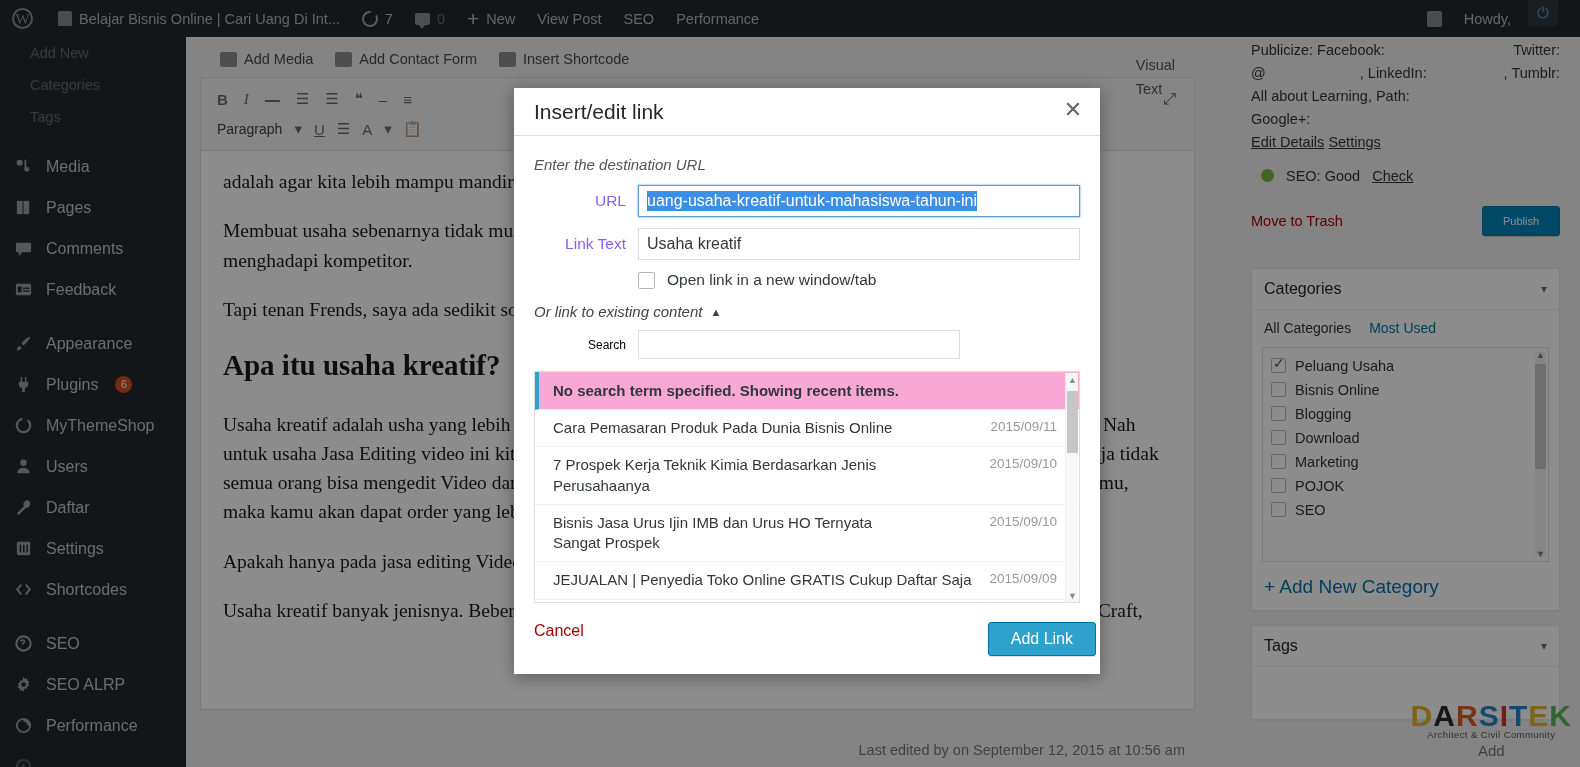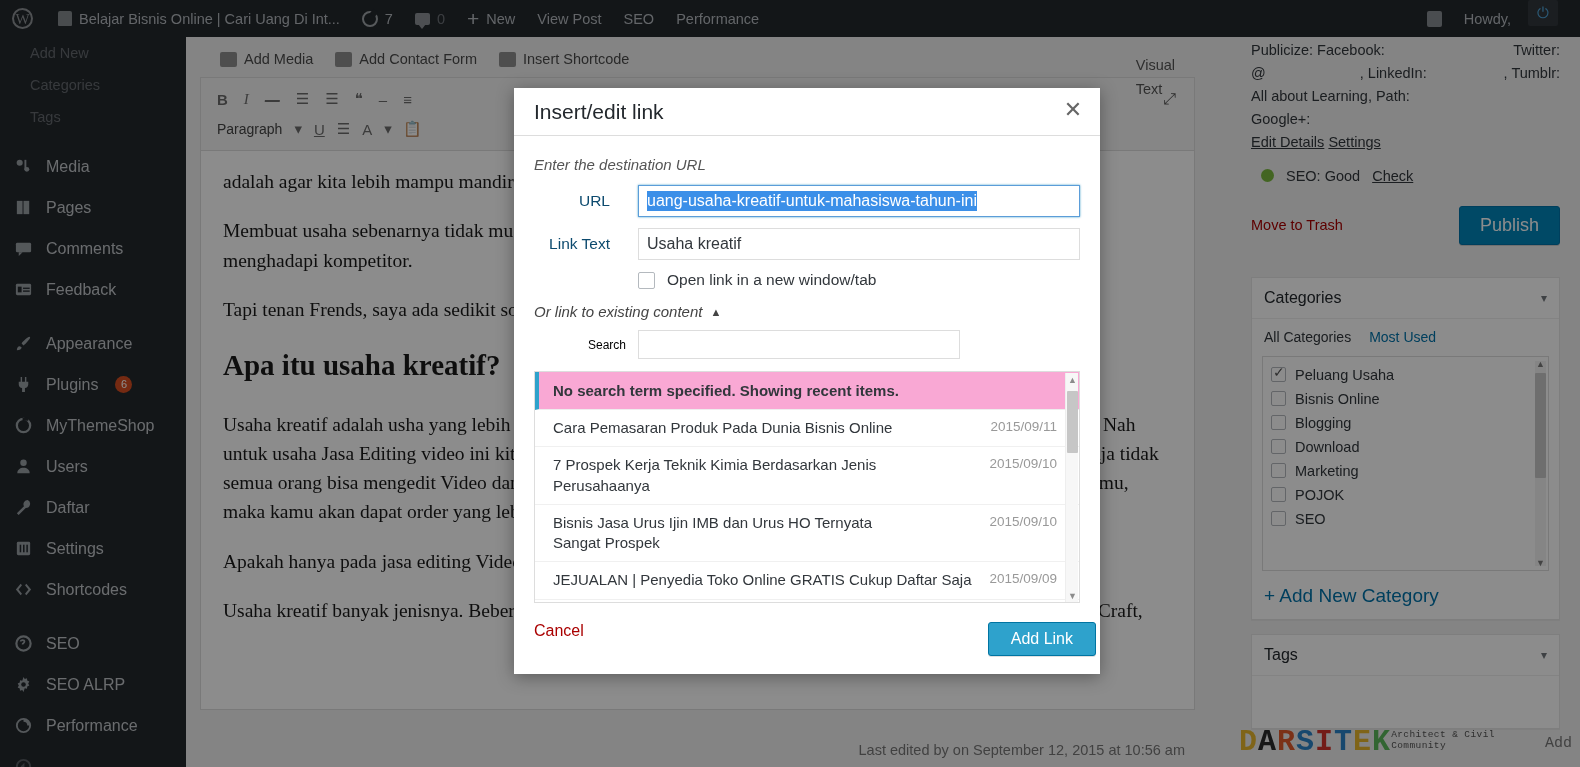--- a/index.html
+++ b/index.html
@@ -196,21 +196,21 @@
     background: #7ab93f; display: inline-block;
   }
   .pub-actions {
     display: flex; align-items: center; justify-content: space-between;
     margin-top: 22px; padding-bottom: 18px;
   }
   .trash { color: #a00; font-size: 14.5px; }
   .btn-publish {
     background: #0085ba; color: #fff;
     padding: 8px 20px; border-radius: 3px;
-    font-size: 18px; border: 1px solid #0073aa;
+    font-size: 11px; border: 1px solid #0073aa;
     box-shadow: 0 1px 0 rgba(0,0,0,.15);
   }
   .box {
     background: #fff; border: 1px solid #e5e5e5;
     margin-top: 14px;
     box-shadow: 0 1px 1px rgba(0,0,0,.04);
   }
   .box-head {
     display: flex; align-items: center; justify-content: space-between;
     padding: 11px 12px; font-size: 16px; color: #23282d;
@@ -253,21 +253,21 @@
     position: absolute; left: 1px; color: #7b7b7b; font-size: 9px;
   }
   .cat-scroll .ar-up { top: -2px; }
   .cat-scroll .ar-dn { bottom: -2px; }
   .addcat {
     color: #0073aa; font-size: 19px; padding: 8px 12px 12px 12px;
     display: block;
   }
   .watermark {
     position: absolute; bottom: 8px; right: 8px;
-    display: flex; align-items: center; font-family: Liberation Mono, monospace;
+    display: flex; flex-direction: column; align-items: center;
   }
   .wm-text { font-size: 30px; font-weight: bold; letter-spacing: 1px; }
   .wm-sub { font-size: 9.5px; color: #555; letter-spacing: .4px; margin-top: -4px;}
   .wm-add { font-size: 15px; color: #777; margin-top: 2px; }
 
   
   #dim {
     position: absolute; top: 0; left: 0;
     width: 1580px; height: 767px;
     background: rgba(0,0,0,0.45);
@@ -296,22 +296,22 @@
     font-size: 22px; color: #666; line-height: 22px;
     width: 26px; height: 26px; text-align: center;
   }
   .m-body { padding: 14px 20px 0 20px; flex: 1 1 auto; }
   .m-hint {
     font-style: italic; color: #555; font-size: 15px;
     margin: 6px 0 12px 0;
   }
   .fld-row { display: flex; align-items: center; margin-bottom: 11px; }
   .fld-lbl {
-    width: 104px; text-align: right; padding-right: 28px;
-    font-size: 15.5px; color: #0c4a6e;
+    width: 104px; text-align: right; padding-right: 12px;
+    font-size: 15.5px; color: #8b5cf6;
   }
   .fld-inp {
     flex: 1 1 auto; height: 32px;
     border: 1px solid #ddd; background: #fff;
     padding: 0 8px; font-size: 16px; color: #32373c;
     display: flex; align-items: center;
   }
   .fld-inp.focused { border: 1px solid #5b9dd9; box-shadow: 0 0 2px rgba(30,140,190,.8); }
   .sel-text {
     background: #3b8fe8; color: #fff;

